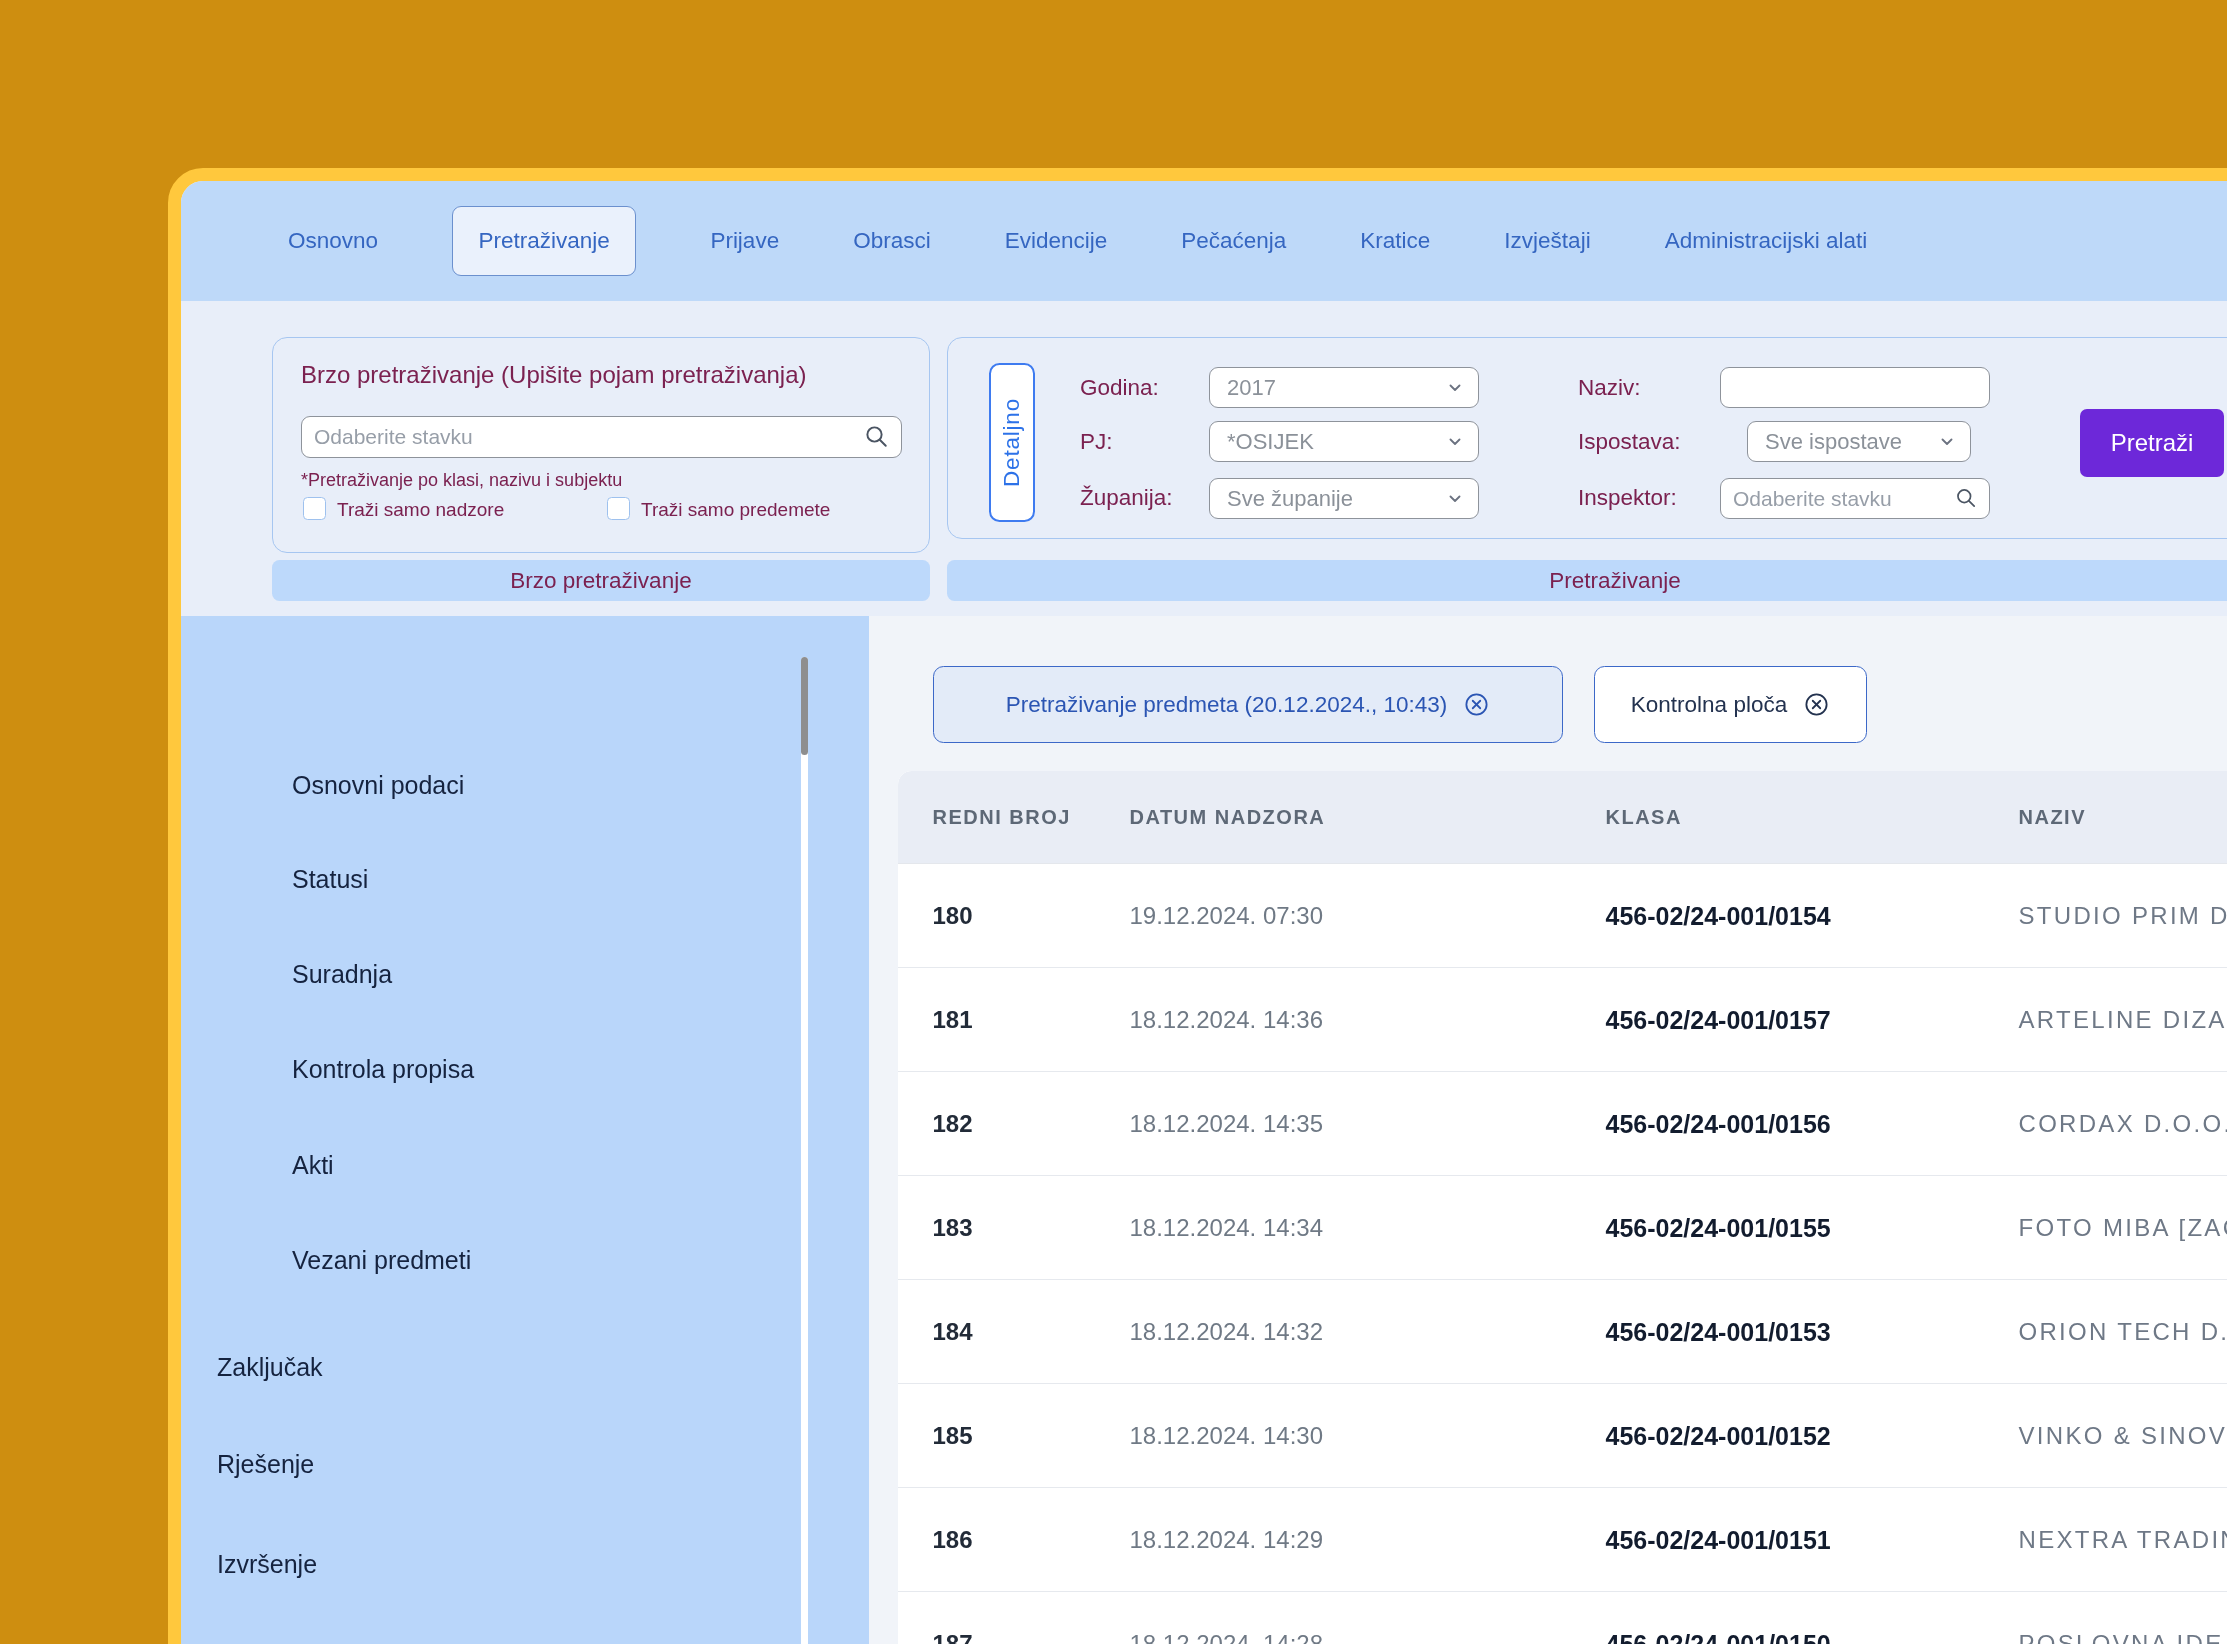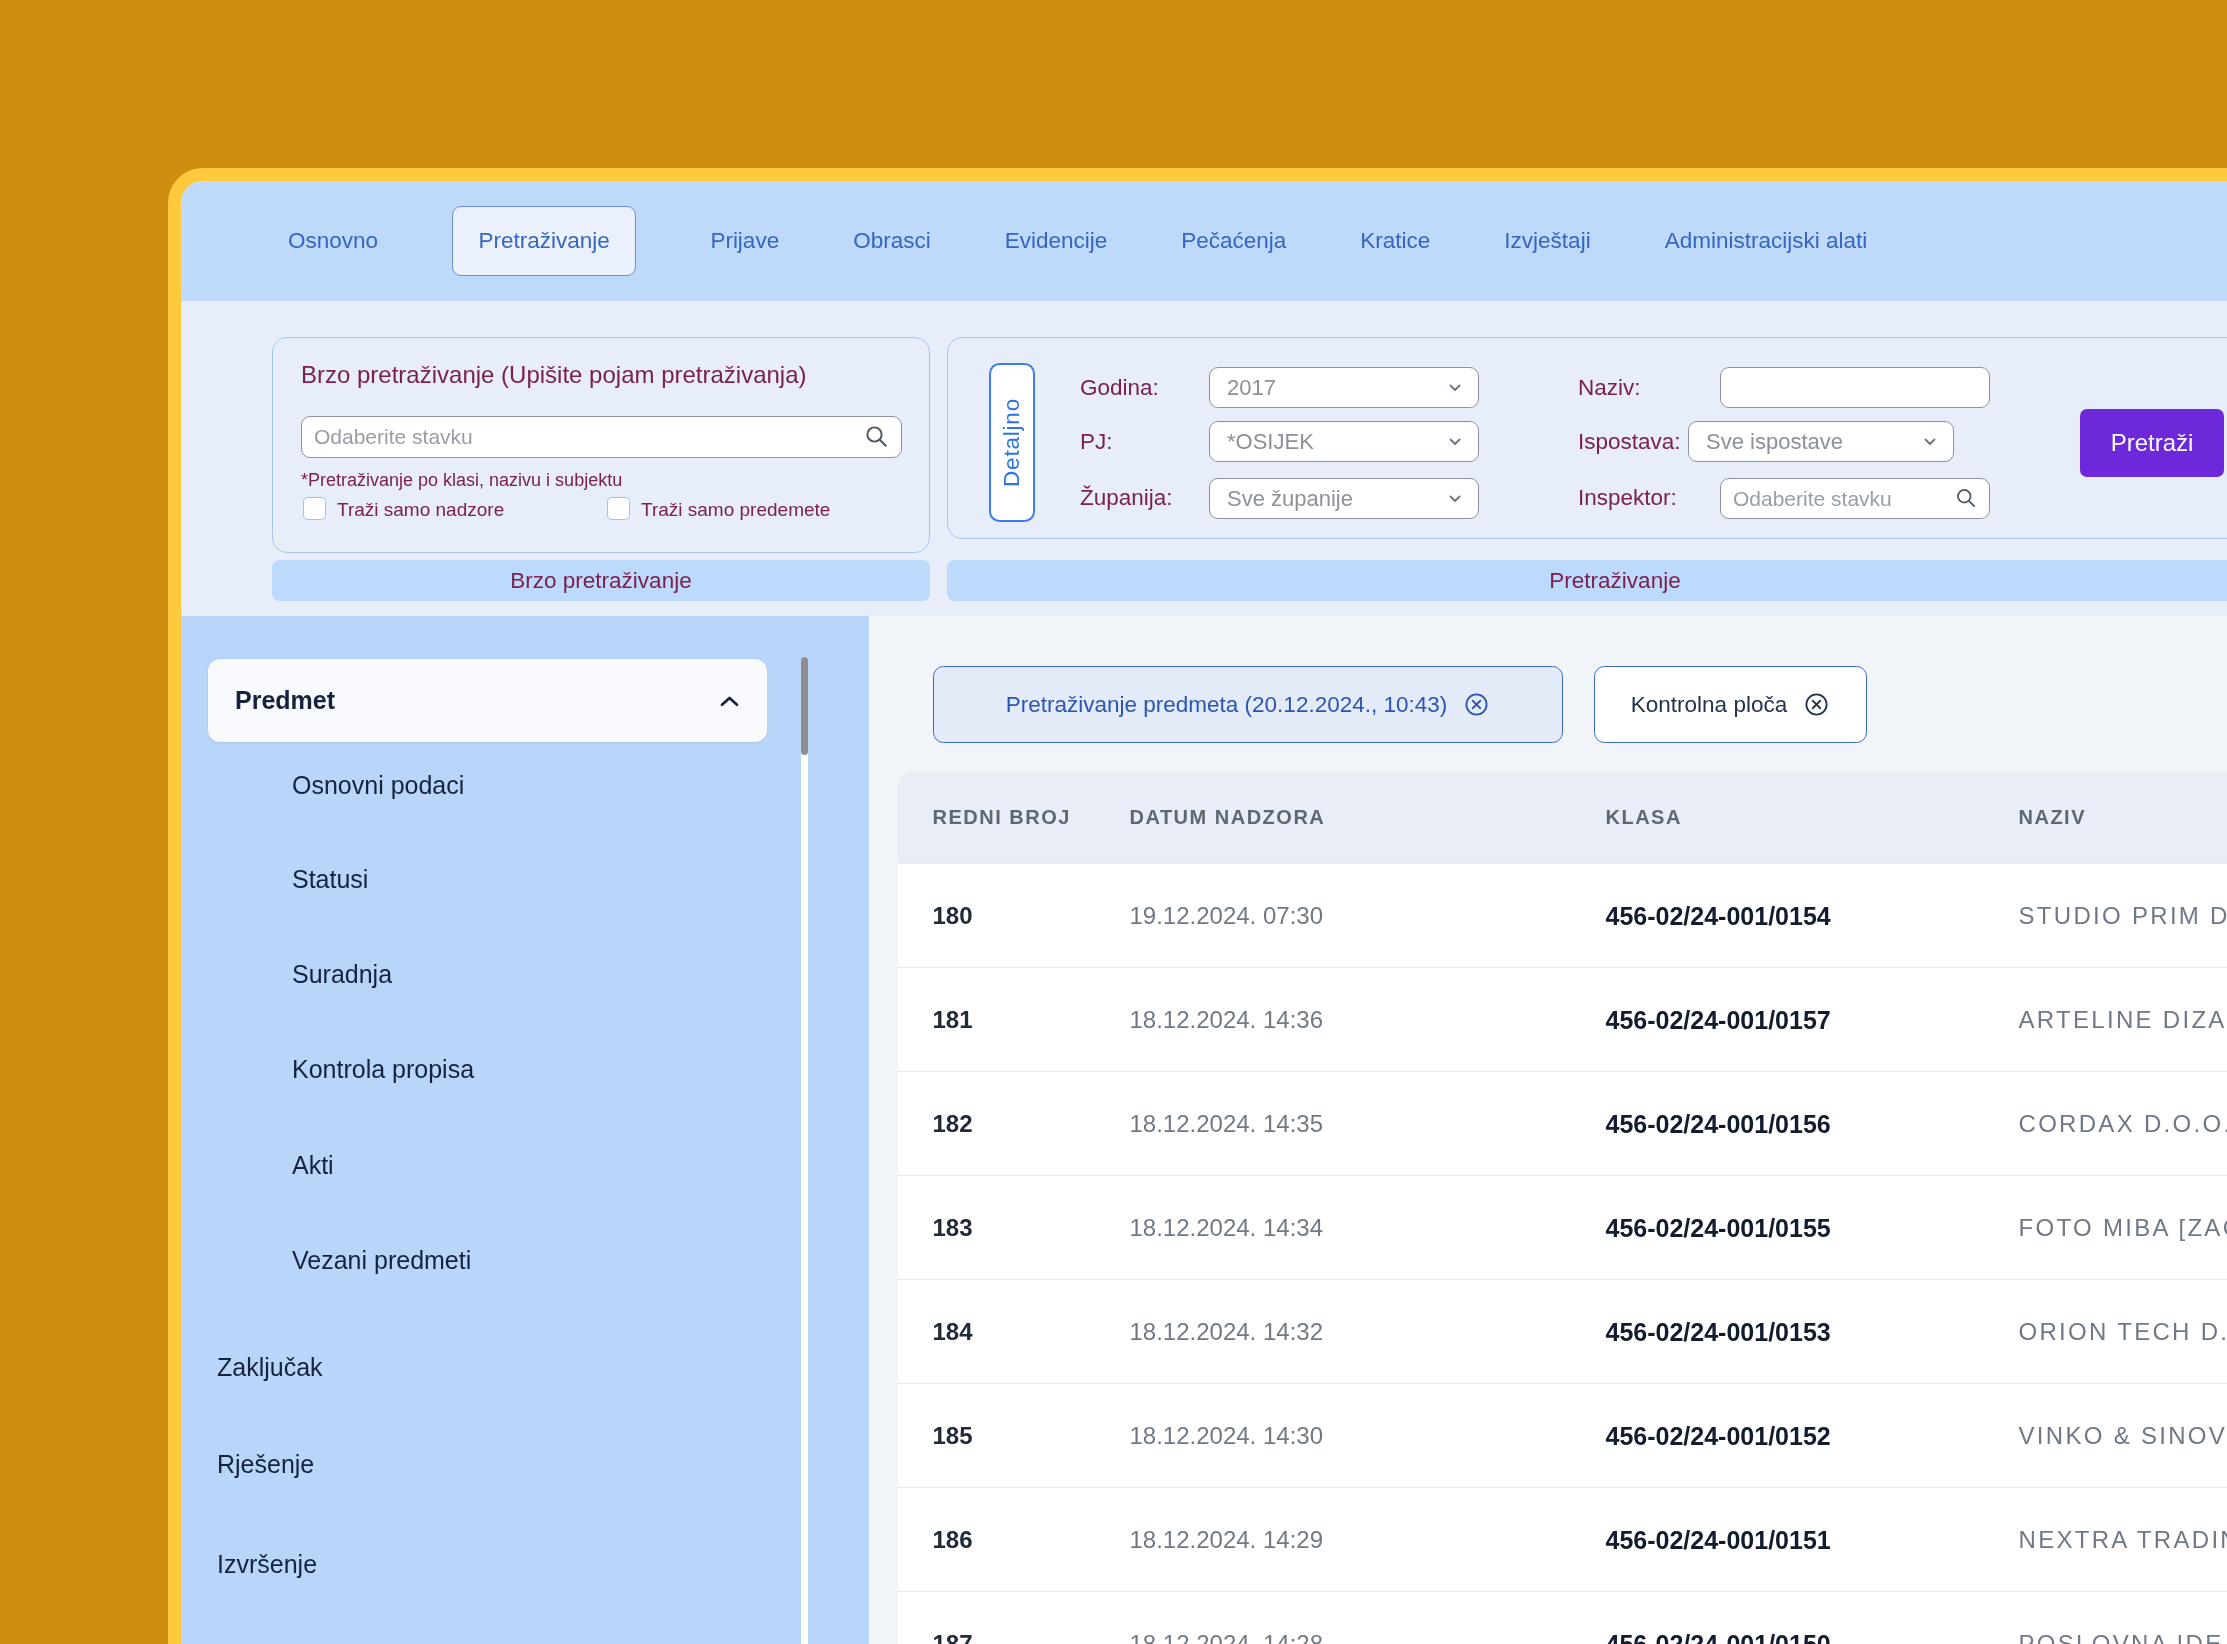--- a/index.html
+++ b/index.html
@@ -195,21 +195,21 @@
             </svg>
         </span>
       </div>
 
       <div class="fld-label" style="left:630px;top:37px;">Naziv:</div>
       <div class="text-field" style="left:772px;top:29px;width:270px;height:41px;">
         <input type="text" value="" style="">
       </div>
 
       <div class="fld-label" style="left:630px;top:91px;">Ispostava:</div>
-      <div class="select" style="left:740px;top:83px;width:266px;gap:18px;">
+      <div class="select" style="left:799px;top:83px;width:224px;gap:18px;">
         <span class="val">Sve ispostave</span>
         <span>
           <svg width="12" height="7.5" viewBox="0 0 16 10" fill="none">
               <polyline points="2,2 8,8 14,2" stroke="#6B7280" stroke-width="2.4" stroke-linecap="round" stroke-linejoin="round"></polyline>
             </svg>
         </span>
       </div>
 
       <div class="fld-label" style="left:630px;top:147px;">Inspektor:</div>
       <div class="text-field" style="left:772px;top:140px;width:270px;height:41px;">
@@ -225,28 +225,20 @@
       <button class="btn-primary">Pretraži</button>
     </div>
     <div class="footer-bar detailed">
       <span>Pretraživanje</span>
     </div>
   </div>
 
   <div class="content">
 
     <div class="sidebar">
-      <div class="sidebar-header">
-        <span class="lbl">Predmet</span>
-        <span>
-          <svg width="21" height="12" viewBox="0 0 28 16" fill="none">
-              <polyline points="4,13 14,4 24,13" stroke="#15233F" stroke-width="3.6" stroke-linecap="round" stroke-linejoin="round"></polyline>
-            </svg>
-        </span>
-      </div>
       <div id="sidebar-items">
           <div class="side-item" style="left: 111px; top: 169px;">Osnovni podaci</div>
           <div class="side-item" style="left: 111px; top: 263px;">Statusi</div>
           <div class="side-item" style="left: 111px; top: 358px;">Suradnja</div>
           <div class="side-item" style="left: 111px; top: 453px;">Kontrola propisa</div>
           <div class="side-item" style="left: 111px; top: 549px;">Akti</div>
           <div class="side-item" style="left: 111px; top: 644px;">Vezani predmeti</div>
           <div class="side-item" style="left: 36px; top: 751px;">Zaključak</div>
           <div class="side-item" style="left: 36px; top: 848px;">Rješenje</div>
           <div class="side-item" style="left: 36px; top: 948px;">Izvršenje</div>

